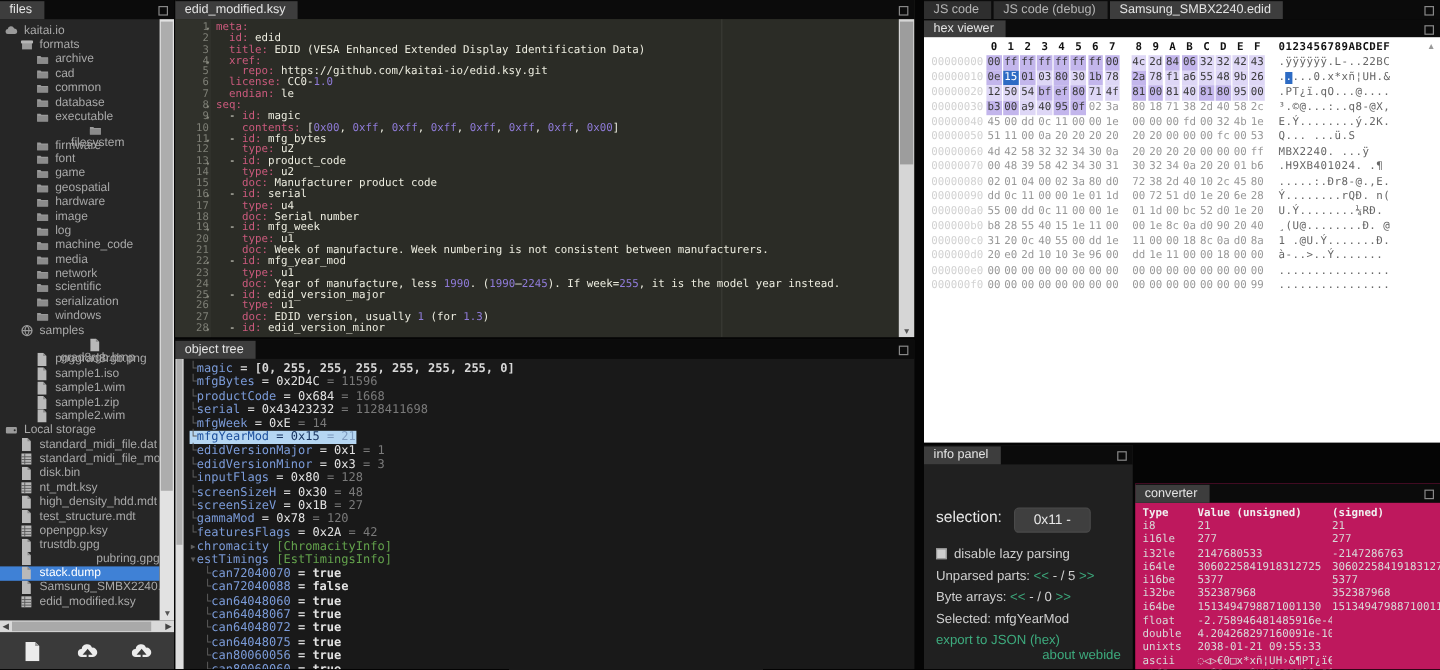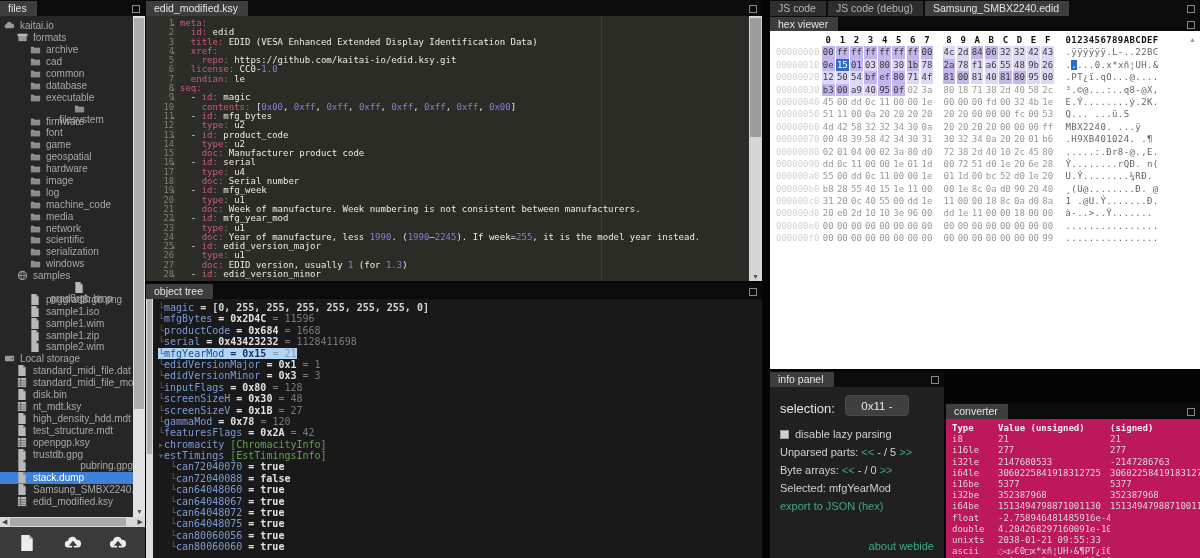--- a/index.html
+++ b/index.html
@@ -54,21 +54,21 @@
   #ed-varrow { position:absolute; right:3px; bottom:1px; font-size:7px; color:#555; }
 
   
   #objtree { left:146px; top:283px; width:616px; height:275px; background:#191919; }
   #objtree-body { position:absolute; left:0; top:16px; right:0; bottom:0; overflow:hidden; padding:3px 0 0 0; }
   #ot-vscroll { position:absolute; left:0; top:0; bottom:0; width:7px; background:#dedede; }
   #ot-vthumb { position:absolute; left:1px; right:1px; top:0; height:60%; background:#aeaeae; }
   .otrow { height:11.4px; font:10px/11.4px "DejaVu Sans Mono", monospace; white-space:pre; color:#777; padding-left:12px; }
   .ot-pre { color:#5e5e5e; }
   .ot-name { color:#7b9bd8; }
-  .ot-hex { color:#e2e2e2; font-weight:bold; }
+  .ot-hex { color:#e2e2e2; font-weight:normal; }
   .ot-dec { color:#7a7a7a; }
   .ot-type { color:#63a24c; }
   .ot-bool { color:#e2e2e2; font-weight:bold; }
   .ot-arr { color:#d8d8d8; font-weight:bold; }
   .ot-sel { background:#b5d6f2; }
   .ot-sel .ot-name { color:#1c4f9c; }
   .ot-sel .ot-hex { color:#17325e; }
   .ot-sel .ot-dec { color:#7f9cc0; }
 
   
@@ -87,21 +87,21 @@
   .hb.head { color:#111; font-weight:bold; background:none; }
   .hascii { margin-left:10px; color:#666; letter-spacing:0.4px; }
   .hascii .selch { background:#2d6bc4; color:#fff; }
   .hascii.head { color:#111; font-weight:bold; }
   #hex-uparrow { position:absolute; right:4px; top:20px; font-size:7px; color:#999; }
 
   
   #infopanel { left:770px; top:371px; width:174px; height:187px; background:#202020; }
   #info-body { position:absolute; left:0; top:16px; right:0; bottom:0; padding:8px 8px 0 10px;
                color:#cfcfcf; font-size:11px; }
-  #sel-row { display:flex; align-items:flex-end; margin-bottom:12px; }
+  #sel-row { display:flex; align-items:flex-start; margin-bottom:12px;margin-top:28px; }
   #sel-label { font-size:13px; color:#e6e6e6; }
   #sel-input { margin-left:10px; width:64px; height:21px; background:#3f3f3f; border:1px solid #4a4a4a;
                border-radius:4px; color:#e8e8e8; font-size:11.5px; display:flex; align-items:center;
                justify-content:center; }
   .inforow { margin-bottom:6px; white-space:nowrap; }
   .green { color:#3daa7d; }
   #lazybox { display:inline-block; width:9px; height:9px; background:#cfcfcf; border:1px solid #999;
              margin-right:6px; vertical-align:-1px; }
   #about { position:absolute; right:10px; bottom:6px; font-size:11px; }
 
@@ -581,20 +581,21 @@
     </div>
     <div id="objtree-body">
       <div id="ot-vscroll">
         <div id="ot-vthumb"></div>
       </div>
       <div id="ot-rows">
           <div class="otrow" style="padding-left: 12px;"><span><span class="ot-pre">└</span><span class="ot-name">magic</span><span class="ot-arr"> = [0, 255, 255, 255, 255, 255, 255, 0]</span></span></div>
           <div class="otrow" style="padding-left: 12px;"><span><span class="ot-pre">└</span><span class="ot-name">mfgBytes</span><span class="ot-hex"> = 0x2D4C</span><span class="ot-dec"> = 11596</span></span></div>
           <div class="otrow" style="padding-left: 12px;"><span><span class="ot-pre">└</span><span class="ot-name">productCode</span><span class="ot-hex"> = 0x684</span><span class="ot-dec"> = 1668</span></span></div>
           <div class="otrow" style="padding-left: 12px;"><span><span class="ot-pre">└</span><span class="ot-name">serial</span><span class="ot-hex"> = 0x43423232</span><span class="ot-dec"> = 1128411698</span></span></div>
+          <div class="otrow" style="padding-left: 12px;"><span><span class="ot-pre">└</span><span class="ot-name">mfgWeek</span><span class="ot-hex"> = 0xE</span><span class="ot-dec"> = 14</span></span></div>
           <div class="otrow" style="padding-left: 12px;"><span class="ot-sel"><span class="ot-pre">└</span><span class="ot-name">mfgYearMod</span><span class="ot-hex"> = 0x15</span><span class="ot-dec"> = 21</span></span></div>
           <div class="otrow" style="padding-left: 12px;"><span><span class="ot-pre">└</span><span class="ot-name">edidVersionMajor</span><span class="ot-hex"> = 0x1</span><span class="ot-dec"> = 1</span></span></div>
           <div class="otrow" style="padding-left: 12px;"><span><span class="ot-pre">└</span><span class="ot-name">edidVersionMinor</span><span class="ot-hex"> = 0x3</span><span class="ot-dec"> = 3</span></span></div>
           <div class="otrow" style="padding-left: 12px;"><span><span class="ot-pre">└</span><span class="ot-name">inputFlags</span><span class="ot-hex"> = 0x80</span><span class="ot-dec"> = 128</span></span></div>
           <div class="otrow" style="padding-left: 12px;"><span><span class="ot-pre">└</span><span class="ot-name">screenSizeH</span><span class="ot-hex"> = 0x30</span><span class="ot-dec"> = 48</span></span></div>
           <div class="otrow" style="padding-left: 12px;"><span><span class="ot-pre">└</span><span class="ot-name">screenSizeV</span><span class="ot-hex"> = 0x1B</span><span class="ot-dec"> = 27</span></span></div>
           <div class="otrow" style="padding-left: 12px;"><span><span class="ot-pre">└</span><span class="ot-name">gammaMod</span><span class="ot-hex"> = 0x78</span><span class="ot-dec"> = 120</span></span></div>
           <div class="otrow" style="padding-left: 12px;"><span><span class="ot-pre">└</span><span class="ot-name">featuresFlags</span><span class="ot-hex"> = 0x2A</span><span class="ot-dec"> = 42</span></span></div>
           <div class="otrow" style="padding-left: 12px;"><span><span class="ot-pre">▸</span><span class="ot-name">chromacity</span><span class="ot-type"> [ChromacityInfo]</span></span></div>
           <div class="otrow" style="padding-left: 12px;"><span><span class="ot-pre">▾</span><span class="ot-name">estTimings</span><span class="ot-type"> [EstTimingsInfo]</span></span></div>

